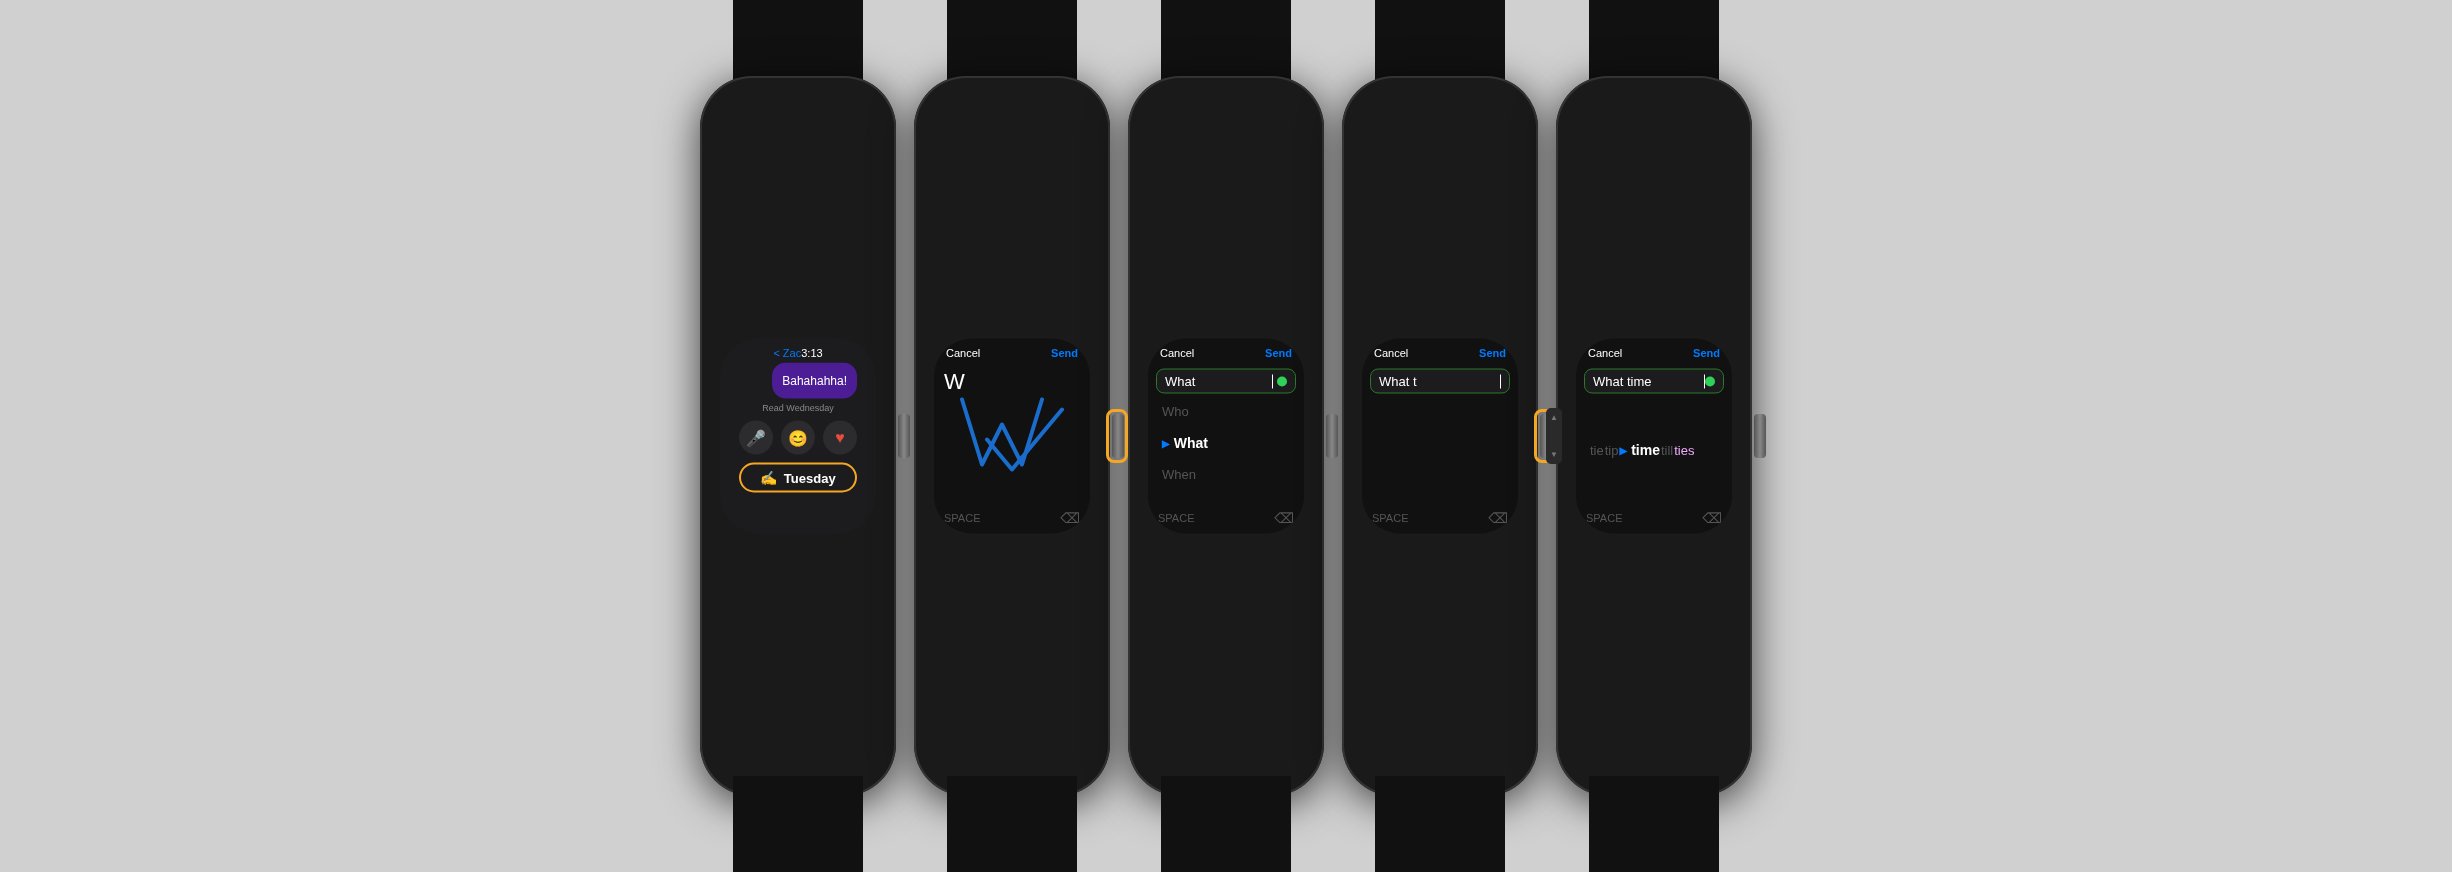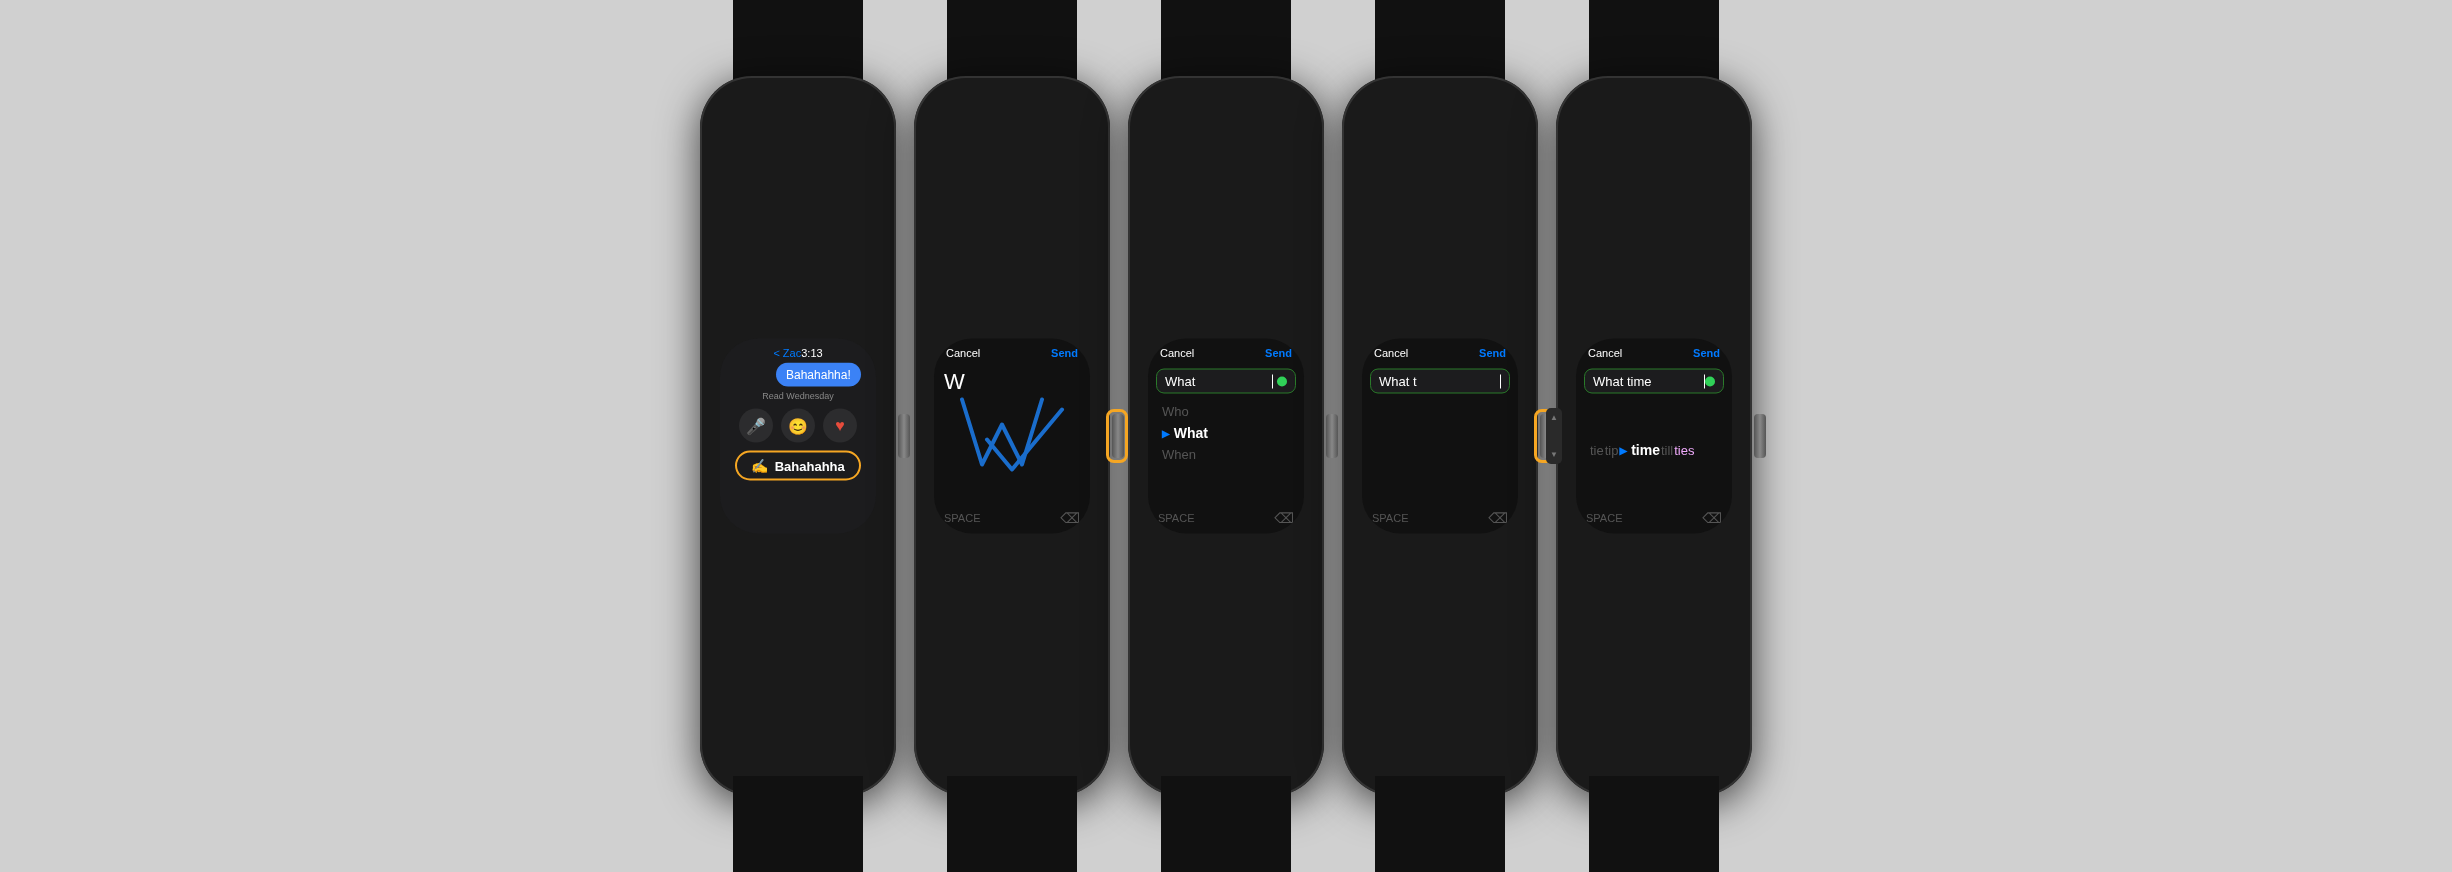--- a/index.html
+++ b/index.html
@@ -135,26 +135,26 @@
     .w1-message-area {
       flex: 1;
       display: flex;
       flex-direction: column;
       align-items: center;
       padding: 0 8px;
       overflow: hidden;
     }
 
     .w1-bubble {
-      background: #3b82f6;
+      background: #4c1d95;
       color: white;
       font-size: 12px;
       font-weight: 500;
       border-radius: 14px;
-      padding: 5px 10px;
+      padding: 11px 10px;
       margin-bottom: 4px;
       align-self: flex-end;
     }
 
     .w1-read {
       color: #888;
       font-size: 9px;
       margin-bottom: 8px;
       text-align: center;
     }
@@ -292,21 +292,21 @@
       border-radius: 50%;
       margin-left: 4px;
       flex-shrink: 0;
     }
 
     .w3-suggestions {
       flex: 1;
       padding: 8px 14px;
       display: flex;
       flex-direction: column;
-      gap: 2px;
+      gap: 12px;
     }
 
     .suggestion-item {
       color: #555;
       font-size: 13px;
       padding: 2px 0;
       display: flex;
       align-items: center;
       gap: 4px;
     }
@@ -378,21 +378,21 @@
             </div>
             <div class="w1-action-btn">
               <span>😊</span>
             </div>
             <div class="w1-action-btn">
               <span style="color:#e74c3c;">♥</span>
             </div>
           </div>
           <div class="w1-scribble-btn">
             <span class="scribble-icon">✍️</span>
-            <span>Bahahahha</span>
+            <span>Tuesday</span>
           </div>
         </div>
       </div>
     </div>
     <div class="band-bottom"></div>
   </div>
 
   <div class="watch-wrapper">
     <div class="band-top"></div>
     <div class="watch-body">

